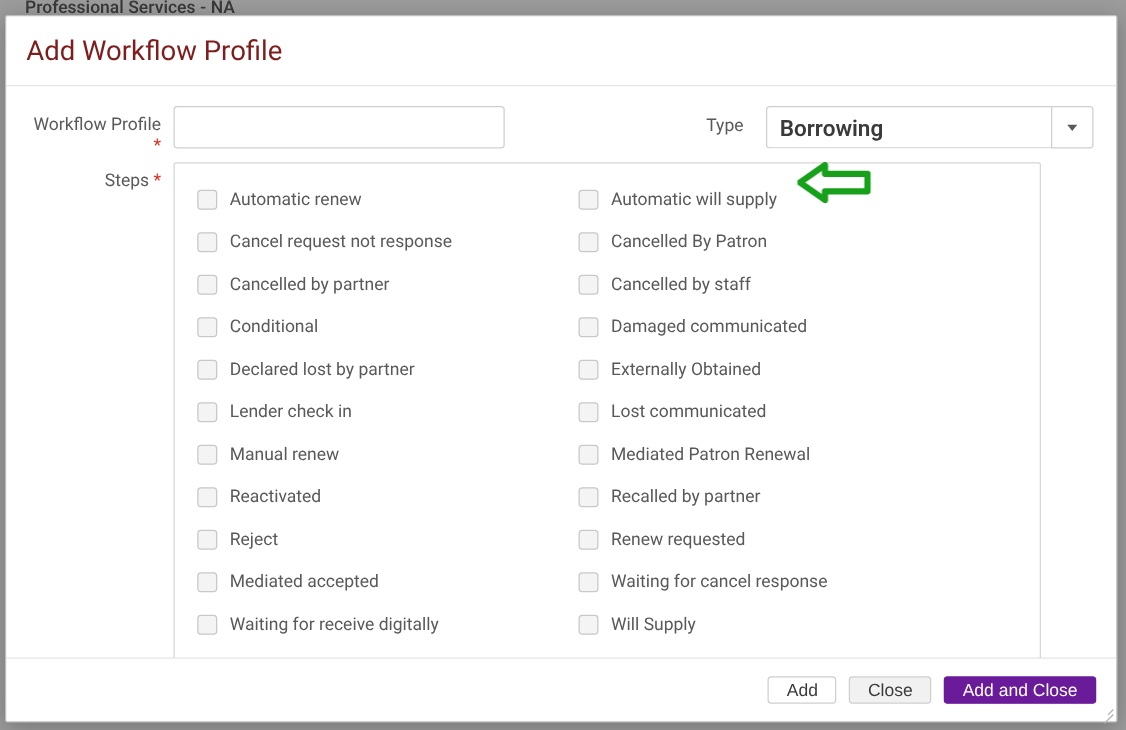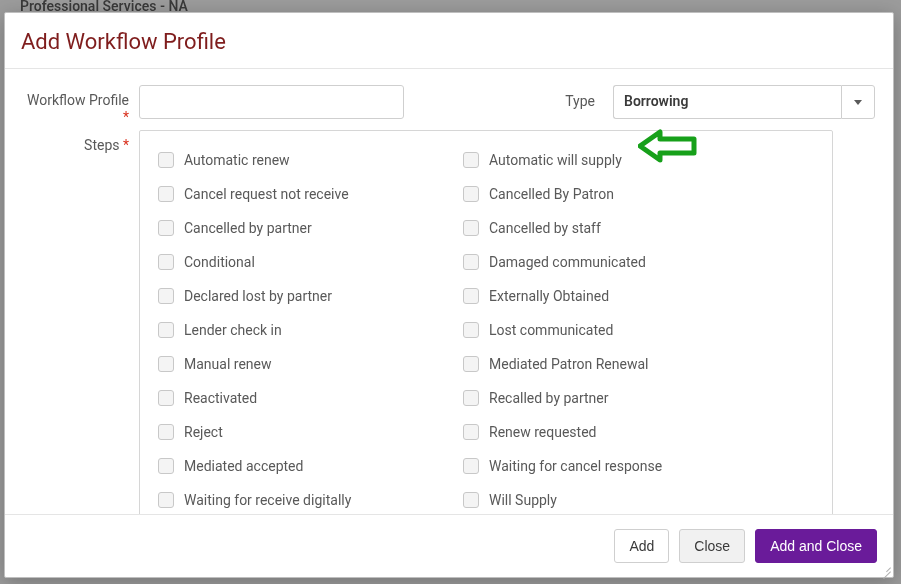--- a/index.html
+++ b/index.html
@@ -94,21 +94,21 @@
   .type-select {
     display: flex;
   }
   .type-select-main {
     width: 228px;
     height: 34px;
     border: 1px solid #cfcfcf;
     border-right: none;
     border-radius: 3px 0 0 3px;
     padding: 7px 10px;
-    font-size: 14px;
+    font-size: 18px;
     font-weight: 600;
     color: #3a3a3a;
     background: #fff;
   }
   .type-select-caret {
     width: 34px;
     height: 34px;
     border: 1px solid #cfcfcf;
     border-radius: 0 3px 3px 0;
     display:flex; align-items:center; justify-content:center;
@@ -152,21 +152,21 @@
   }
   .dialog-footer {
     border-top: 1px solid #e5e5e5;
     padding: 14px 16px;
     display: flex;
     justify-content: flex-end;
     gap: 10px;
     position: relative;
   }
   .btn {
-    height: 34px;
+    height: 22px;
     padding: 0 14px;
     font-size: 14px;
     border-radius: 3px;
     cursor: pointer;
     border: 1px solid #cfcfcf;
     background: #fff;
     color: #3a3a3a;
   }
   .btn-close {
     background: #f1f1f1;
@@ -243,21 +243,21 @@
               <div class="check-item">
                 <span class="fake-check"></span>
                 <span class="check-label">Automatic renew</span>
               </div>
               <div class="check-item">
                 <span class="fake-check"></span>
                 <span class="check-label">Automatic will supply</span>
               </div>
               <div class="check-item">
                 <span class="fake-check"></span>
-                <span class="check-label">Cancel request not receive</span>
+                <span class="check-label">Cancel request not response</span>
               </div>
               <div class="check-item">
                 <span class="fake-check"></span>
                 <span class="check-label">Cancelled By Patron</span>
               </div>
               <div class="check-item">
                 <span class="fake-check"></span>
                 <span class="check-label">Cancelled by partner</span>
               </div>
               <div class="check-item">

